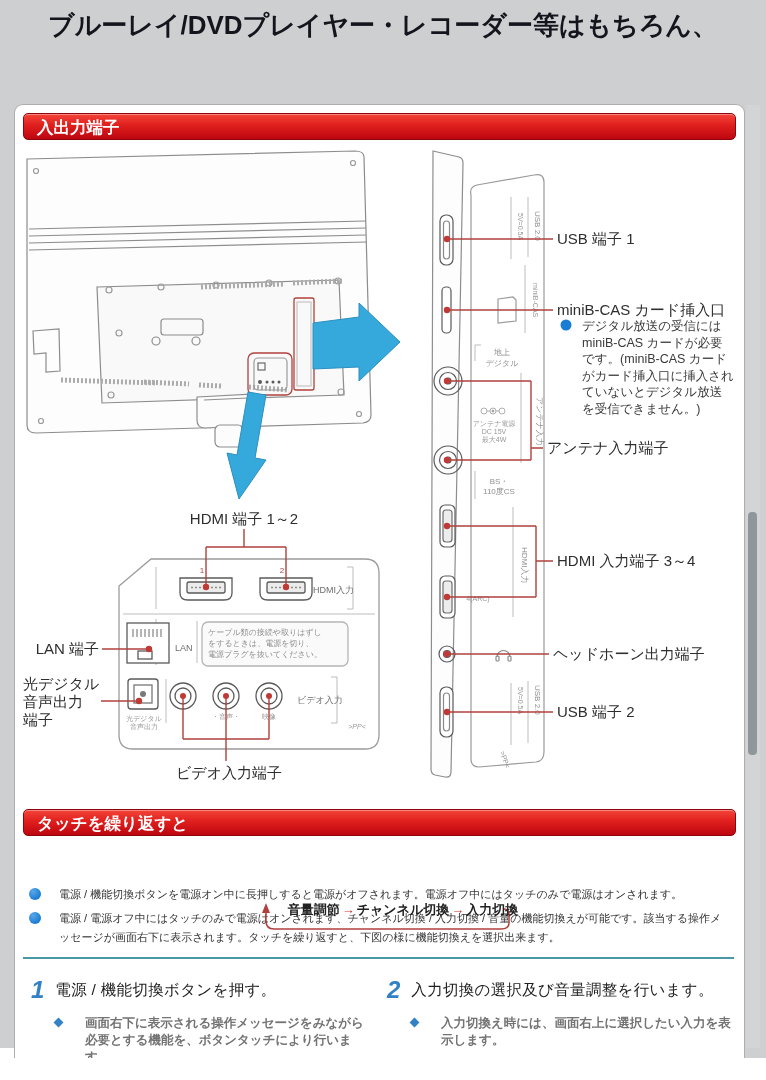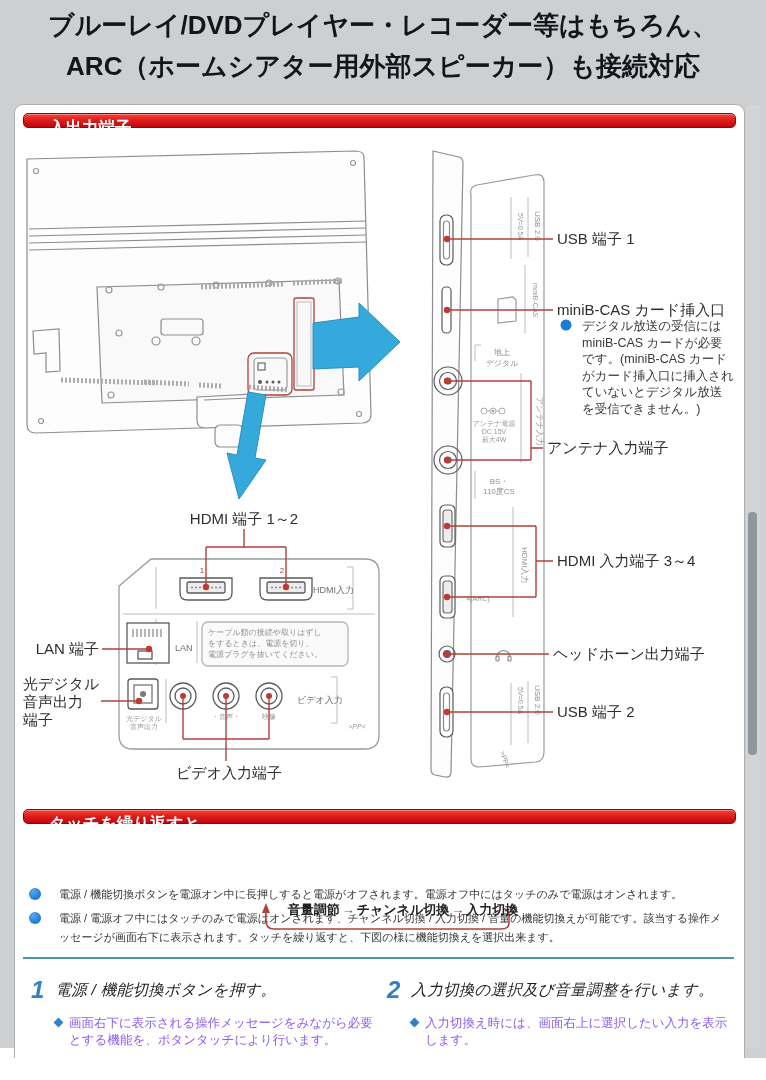--- a/index.html
+++ b/index.html
@@ -4,24 +4,24 @@
 <style>
   html,body{margin:0;padding:0;background:#cdcfd0;}
   #page{position:relative;width:766px;height:1080px;overflow:hidden;background:#cdcfd0;
         font-family:"Liberation Sans","DejaVu Sans",sans-serif;}
   
   .headline{position:absolute;left:0;top:5px;width:766px;text-align:center;
             font-size:26px;font-weight:700;color:#14141c;line-height:41px;letter-spacing:0px;}
   
   .panel{position:absolute;left:14px;top:104px;width:731px;height:976px;background:#ffffff;
          border:1px solid #aeaeae;border-bottom:none;border-radius:9px 9px 0 0;box-sizing:border-box;}
-  .banner{position:absolute;left:8px;right:8px;height:15px;border-radius:5px;
+  .banner{position:absolute;left:8px;right:8px;height:27px;border-radius:5px;
           background:linear-gradient(180deg,#f4453a 0%,#e01f1d 45%,#bd0610 100%);
           border:1px solid #8f050c;box-shadow:inset 0 1px 0 rgba(255,255,255,.35);
-          color:#ffffff;font-weight:700;font-size:16.5px;line-height:26px;padding-left:25px;box-sizing:border-box;}
+          color:#ffffff;font-weight:700;font-size:16.5px;line-height:26px;padding-left:13px;box-sizing:border-box;}
   .banner1{top:8px;}
   .banner2{top:704px;}
   .diagram-svg{position:absolute;left:0;top:36px;width:731px;height:660px;}
   
   .brow{position:absolute;left:14px;right:12px;display:flex;gap:18px;
         font-size:11px;line-height:19px;color:#333;margin-top:42px;}
   .brow .dot{width:12px;height:12px;border-radius:50%;flex:0 0 12px;margin-top:3px;
              background:radial-gradient(circle at 35% 30%,#5aa8e8,#1a7cd5 70%);}
   .b1{top:738px;} .b2{top:762px;} .b3{top:830px;}
   
@@ -29,23 +29,23 @@
   .flow svg{position:absolute;left:0;top:0;}
   .flow .txt{position:absolute;left:16px;top:2px;width:252px;text-align:center;
              font-size:13px;font-weight:700;color:#222;letter-spacing:0;}
   .flow .ar{color:#c0392b;padding:0 2px;}
   .divider{position:absolute;left:8px;right:10px;top:852px;height:2px;background:#4a98a3;}
   
   .step{position:absolute;top:872px;}
   .step1{left:16px;width:345px;} .step2{left:372px;width:352px;}
   .step-head{display:flex;align-items:flex-start;gap:11px;}
   .step-num{font-size:24px;font-weight:700;font-style:italic;color:#3181c4;line-height:26px;}
-  .step-title{font-size:15.5px;color:#1f1f1f;line-height:26px;letter-spacing:.3px;font-style:italic;}
+  .step-title{font-size:15.5px;color:#1f1f1f;line-height:26px;letter-spacing:.3px;}
   .step-bullets{margin-top:12px;padding-left:24px;display:flex;flex-direction:column;gap:9px;}
-  .sb{display:flex;gap:7px;font-size:12.5px;line-height:17px;color:#8b5cf6;}
+  .sb{display:flex;gap:23px;font-size:12.5px;line-height:17px;color:#737373;font-weight:bold;}
   .sb .dia{width:7px;height:7px;background:#3181c4;transform:rotate(45deg);flex:0 0 7px;margin-top:4px;}
   
   .mask-left{position:absolute;left:0;top:1048px;width:14px;height:32px;background:#fff;}
   .mask-bottom{position:absolute;left:0;top:1058px;width:766px;height:22px;background:#fff;}
   .scroll-track{position:absolute;left:746px;top:105px;width:14px;height:943px;background:#d2d4d5;}
   .scroll-thumb{position:absolute;left:748px;top:512px;width:9px;height:243px;background:#90979a;border-radius:4px;}
   
   text{font-family:"Liberation Sans","DejaVu Sans",sans-serif;}
   .lbl{font-size:15px;fill:#2e2e2e;}
   .note{font-size:12.5px;fill:#3a3a3a;}
@@ -54,21 +54,20 @@
   .sm7{font-size:7px;fill:#979797;}
   .red8{font-size:8px;fill:#b0413d;}
 </style>
 </head>
 <body>
 
 <div id="page">
 
   <div class="headline">
     <div>ブルーレイ/DVDプレイヤー・レコーダー等はもちろん、</div>
-    <div>ARC（ホームシアター用外部スピーカー）も接続対応</div>
   </div>
 
   <div class="panel">
 
     <div class="banner banner1">入出力端子</div>
 
     <svg class="diagram-svg" viewBox="14 140 731 660">
 
       <g stroke="#8d8d8d" stroke-width="1.2" fill="none">
         <path d="M26,158 L354,150 Q363,150 363,156 L370,414 Q370,421 362,422 L35,432 Q26,432 26,424 Z" fill="#fdfdfd"></path>

